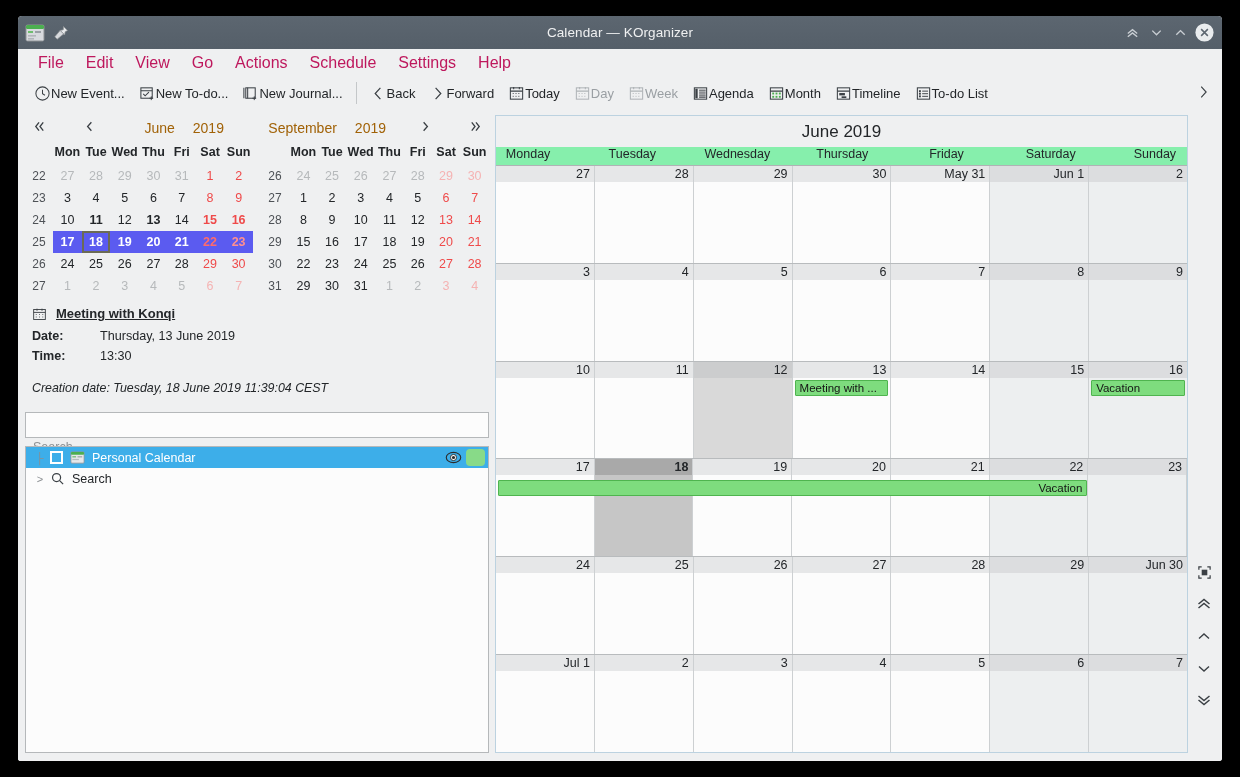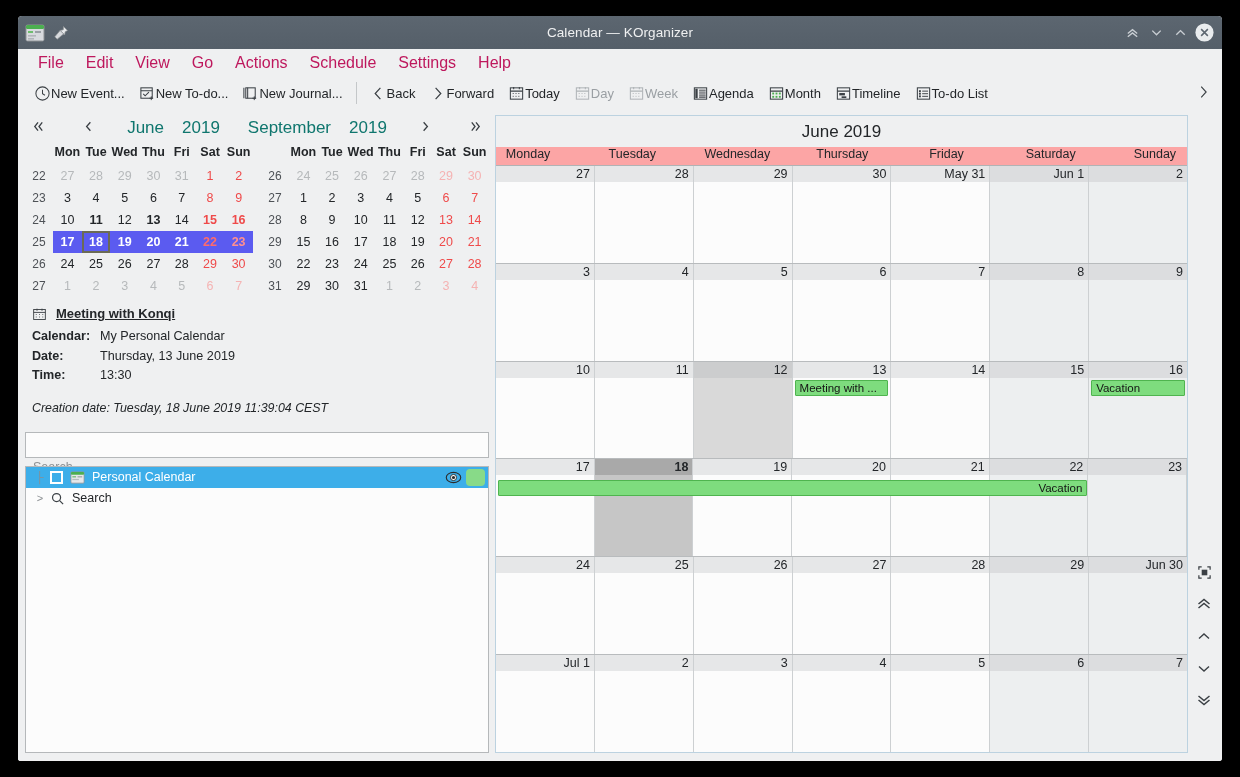--- a/index.html
+++ b/index.html
@@ -72,21 +72,21 @@
   #body { flex: 1 1 auto; display: flex; min-height: 0; background: #eff0f1; }
   #sidebar {
     width: 477px; flex: 0 0 477px;
     display: flex; flex-direction: column;
     padding: 4px 6px 8px 7px;
     background: #eff0f1;
   }
   
   #minical-nav {
     display: flex; align-items: center; height: 25px;
-    font-size: 17px; color: #0f766e; padding: 0 3px; gap: 28px;
+    font-size: 14px; color: #a16207; padding: 0 3px; gap: 28px;
   }
   .nav-arrow { width: 22px; text-align: center; cursor: pointer; color: #3b4045; font-size: 15px; }
   .mc-title { display: flex; gap: 18px; justify-content: center; }
   .mc-title span { cursor: pointer; }
   #minicals { display: flex; gap: 8px; }
   .minical { width: 231px; font-size: 12.5px; color: #232629; }
   .minical table { border-collapse: collapse; width: 100%; }
   .minical th {
     font-weight: bold; font-size: 12.5px; padding: 5px 0 6px; text-align: center; color: #232629;
   }
@@ -148,21 +148,21 @@
   #mainwrap { flex: 1 1 auto; display: flex; padding: 4px 2px 8px 0; min-width: 0; }
   #monthview {
     flex: 1 1 auto; min-width: 0;
     border: 1px solid #bcd2e0; background: #eff0f1;
     display: flex; flex-direction: column;
   }
   #mv-title {
     text-align: center; font-size: 17px; color: #232629;
     padding: 6px 0 5px; background: #eff0f1;
   }
-  #mv-dayheads { display: flex; background: #fca5a5; gap: 40px; }
+  #mv-dayheads { display: flex; background: #86efac; gap: 40px; }
   #mv-dayheads div {
     flex: 1 1 0; text-align: center; font-size: 12.5px; color: #232629;
     padding-bottom: 4px;
   }
   #mv-grid { flex: 1 1 auto; display: flex; flex-direction: column; border-top: 1px solid #b0b3b5; }
   .mv-week { flex: 1 1 0; display: flex; position: relative; border-bottom: 1px solid #b8bbbd; }
   .mv-week:last-child { border-bottom: none; }
   .mv-cell {
     flex: 1 1 0; min-width: 0; position: relative;
     border-right: 1px solid #cdd0d2; background: #fcfcfc;
@@ -577,24 +577,20 @@
           <svg width="15" height="15" viewBox="0 0 18 18" fill="none" stroke="#3b4045" stroke-width="1.1">
             <rect x="2" y="3" width="14" height="12"></rect>
               <path d="M2 6.5h14M6 2v2.5M12 2v2.5"></path>
             <g stroke-width="0.9">
                 <path d="M4.5 9h1.2M8.4 9h1.2M12.3 9h1.2M4.5 12h1.2M8.4 12h1.2M12.3 12h1.2"></path>
               </g>
           </svg>
           <span id="det-title">Meeting with Konqi</span>
         </div>
         <div class="det-row">
-          <span class="det-key">Calendar:</span>
-          <span>My Personal Calendar</span>
-        </div>
-        <div class="det-row">
           <span class="det-key">Date:</span>
           <span>Thursday, 13 June 2019</span>
         </div>
         <div class="det-row">
           <span class="det-key">Time:</span>
           <span>13:30</span>
         </div>
         <div id="det-creation">Creation date: Tuesday, 18 June 2019 11:39:04 CEST</div>
       </div>
 

